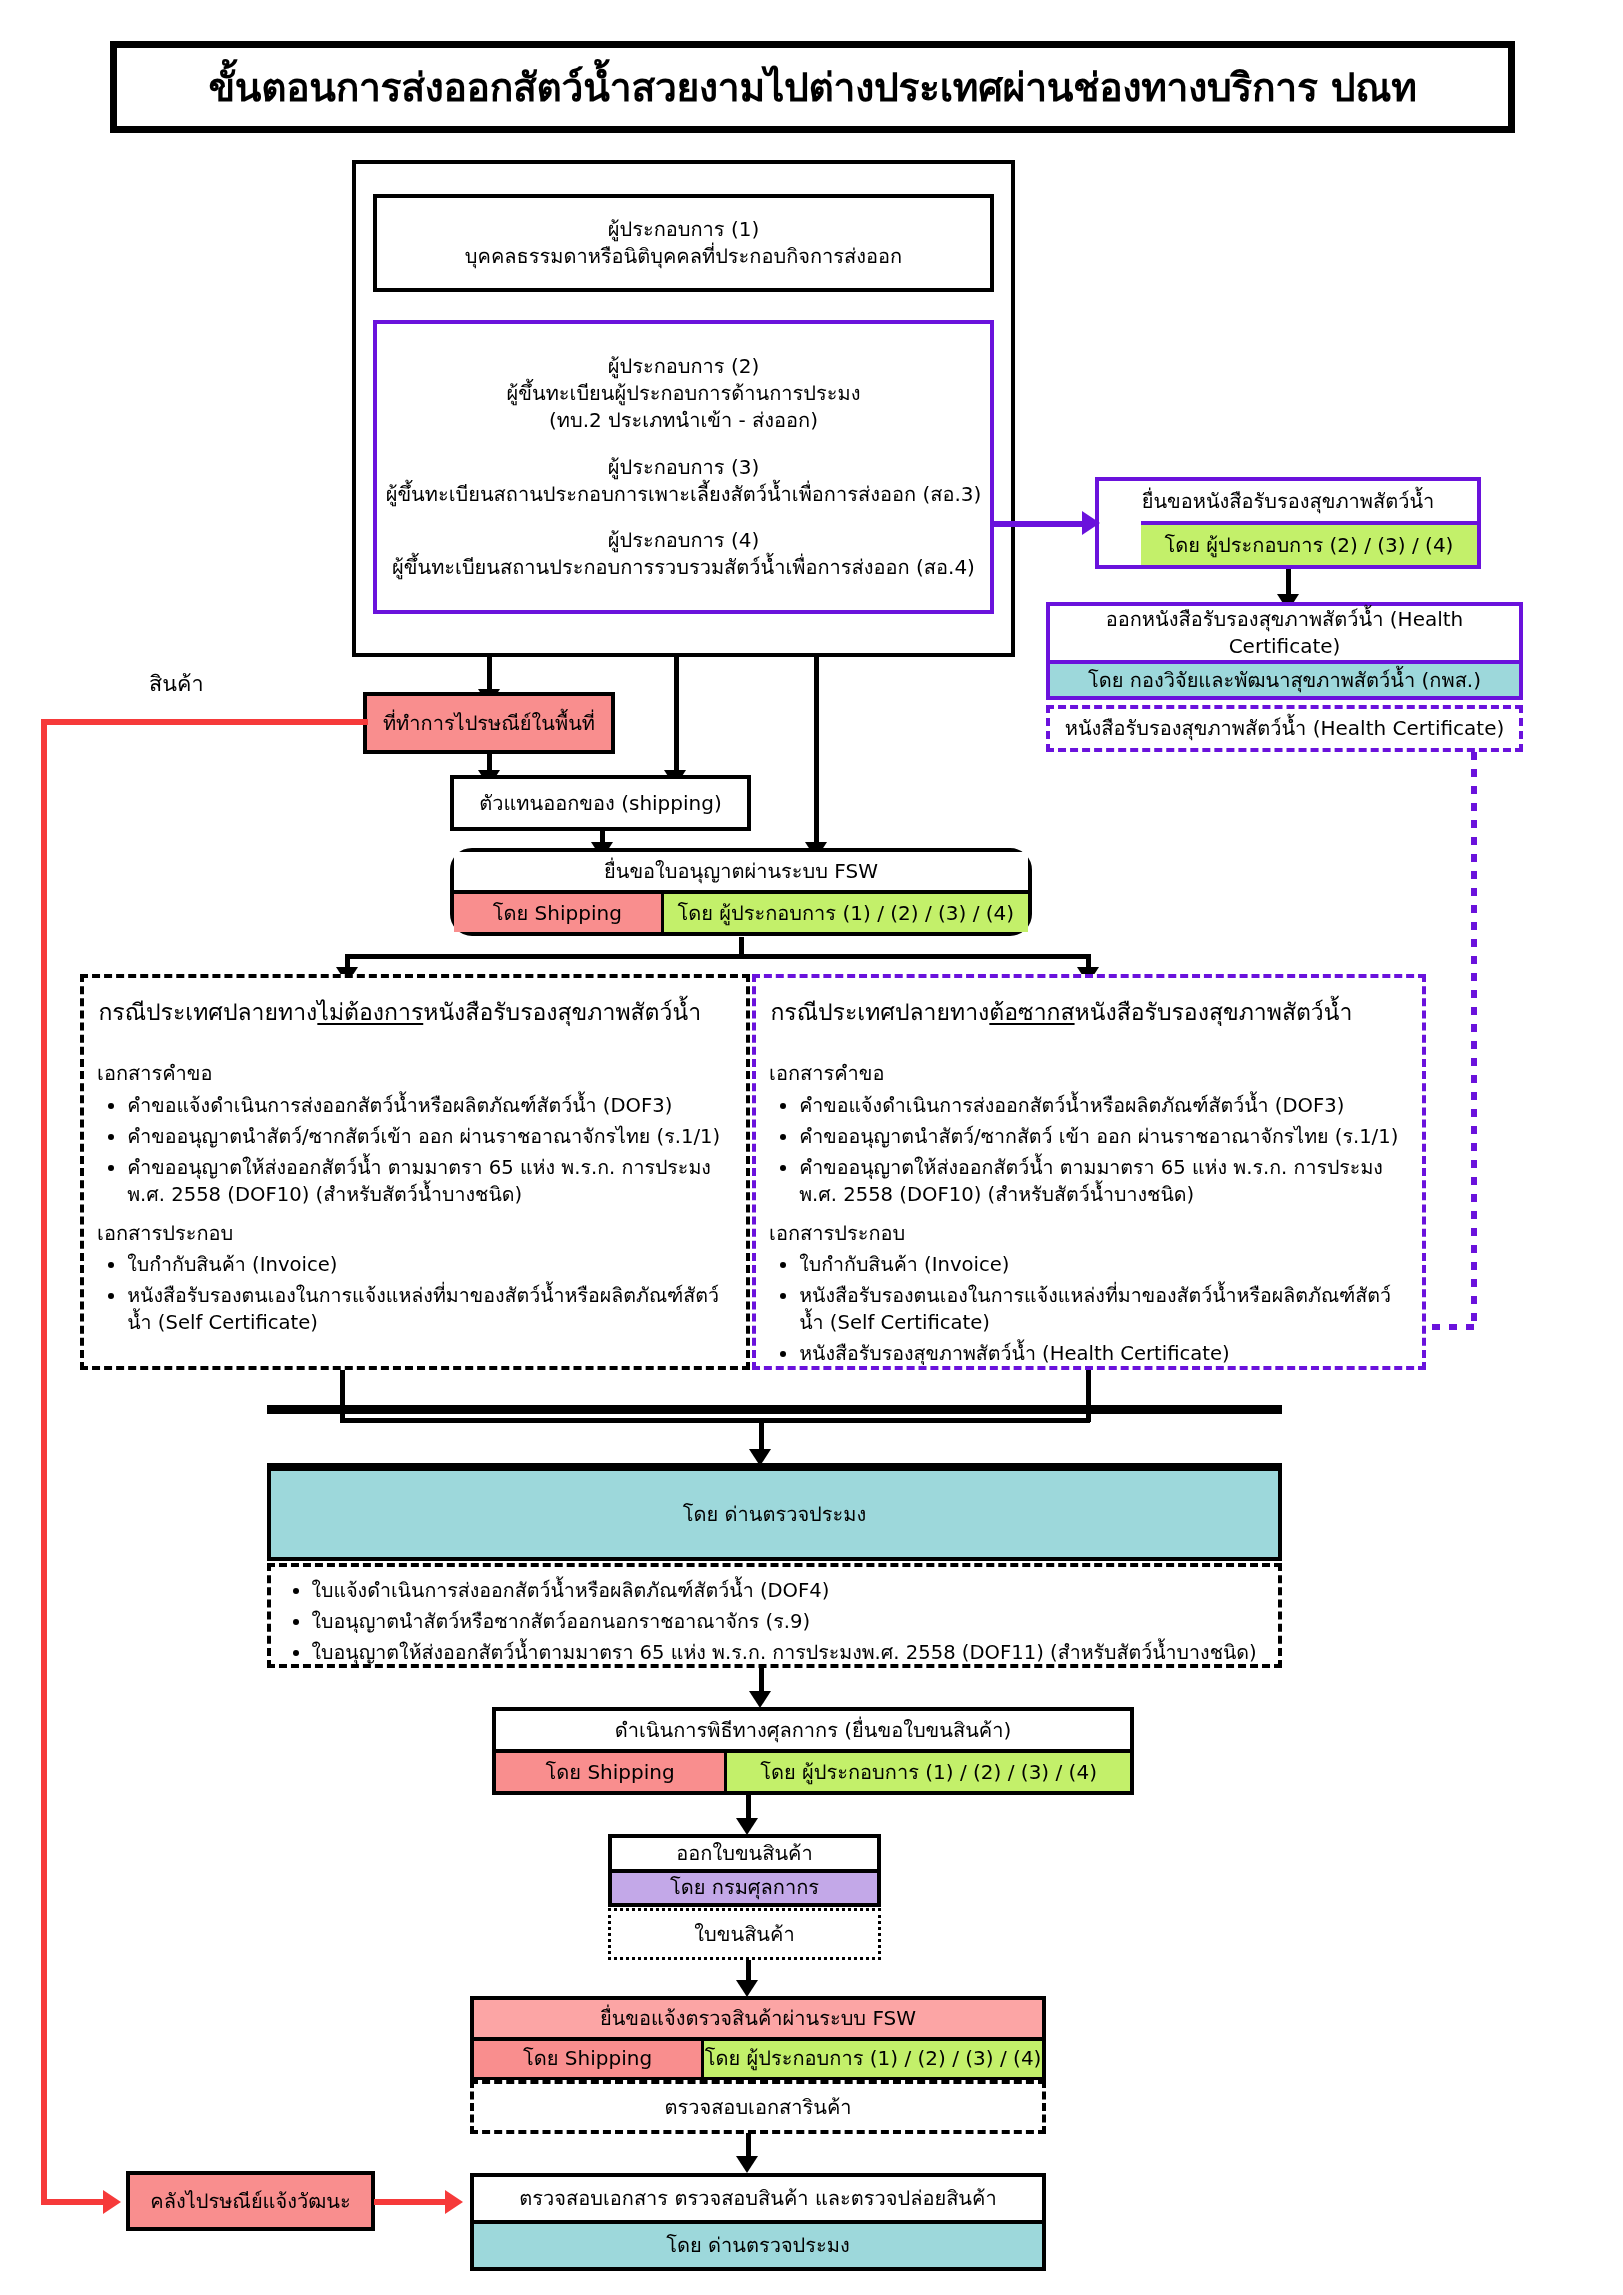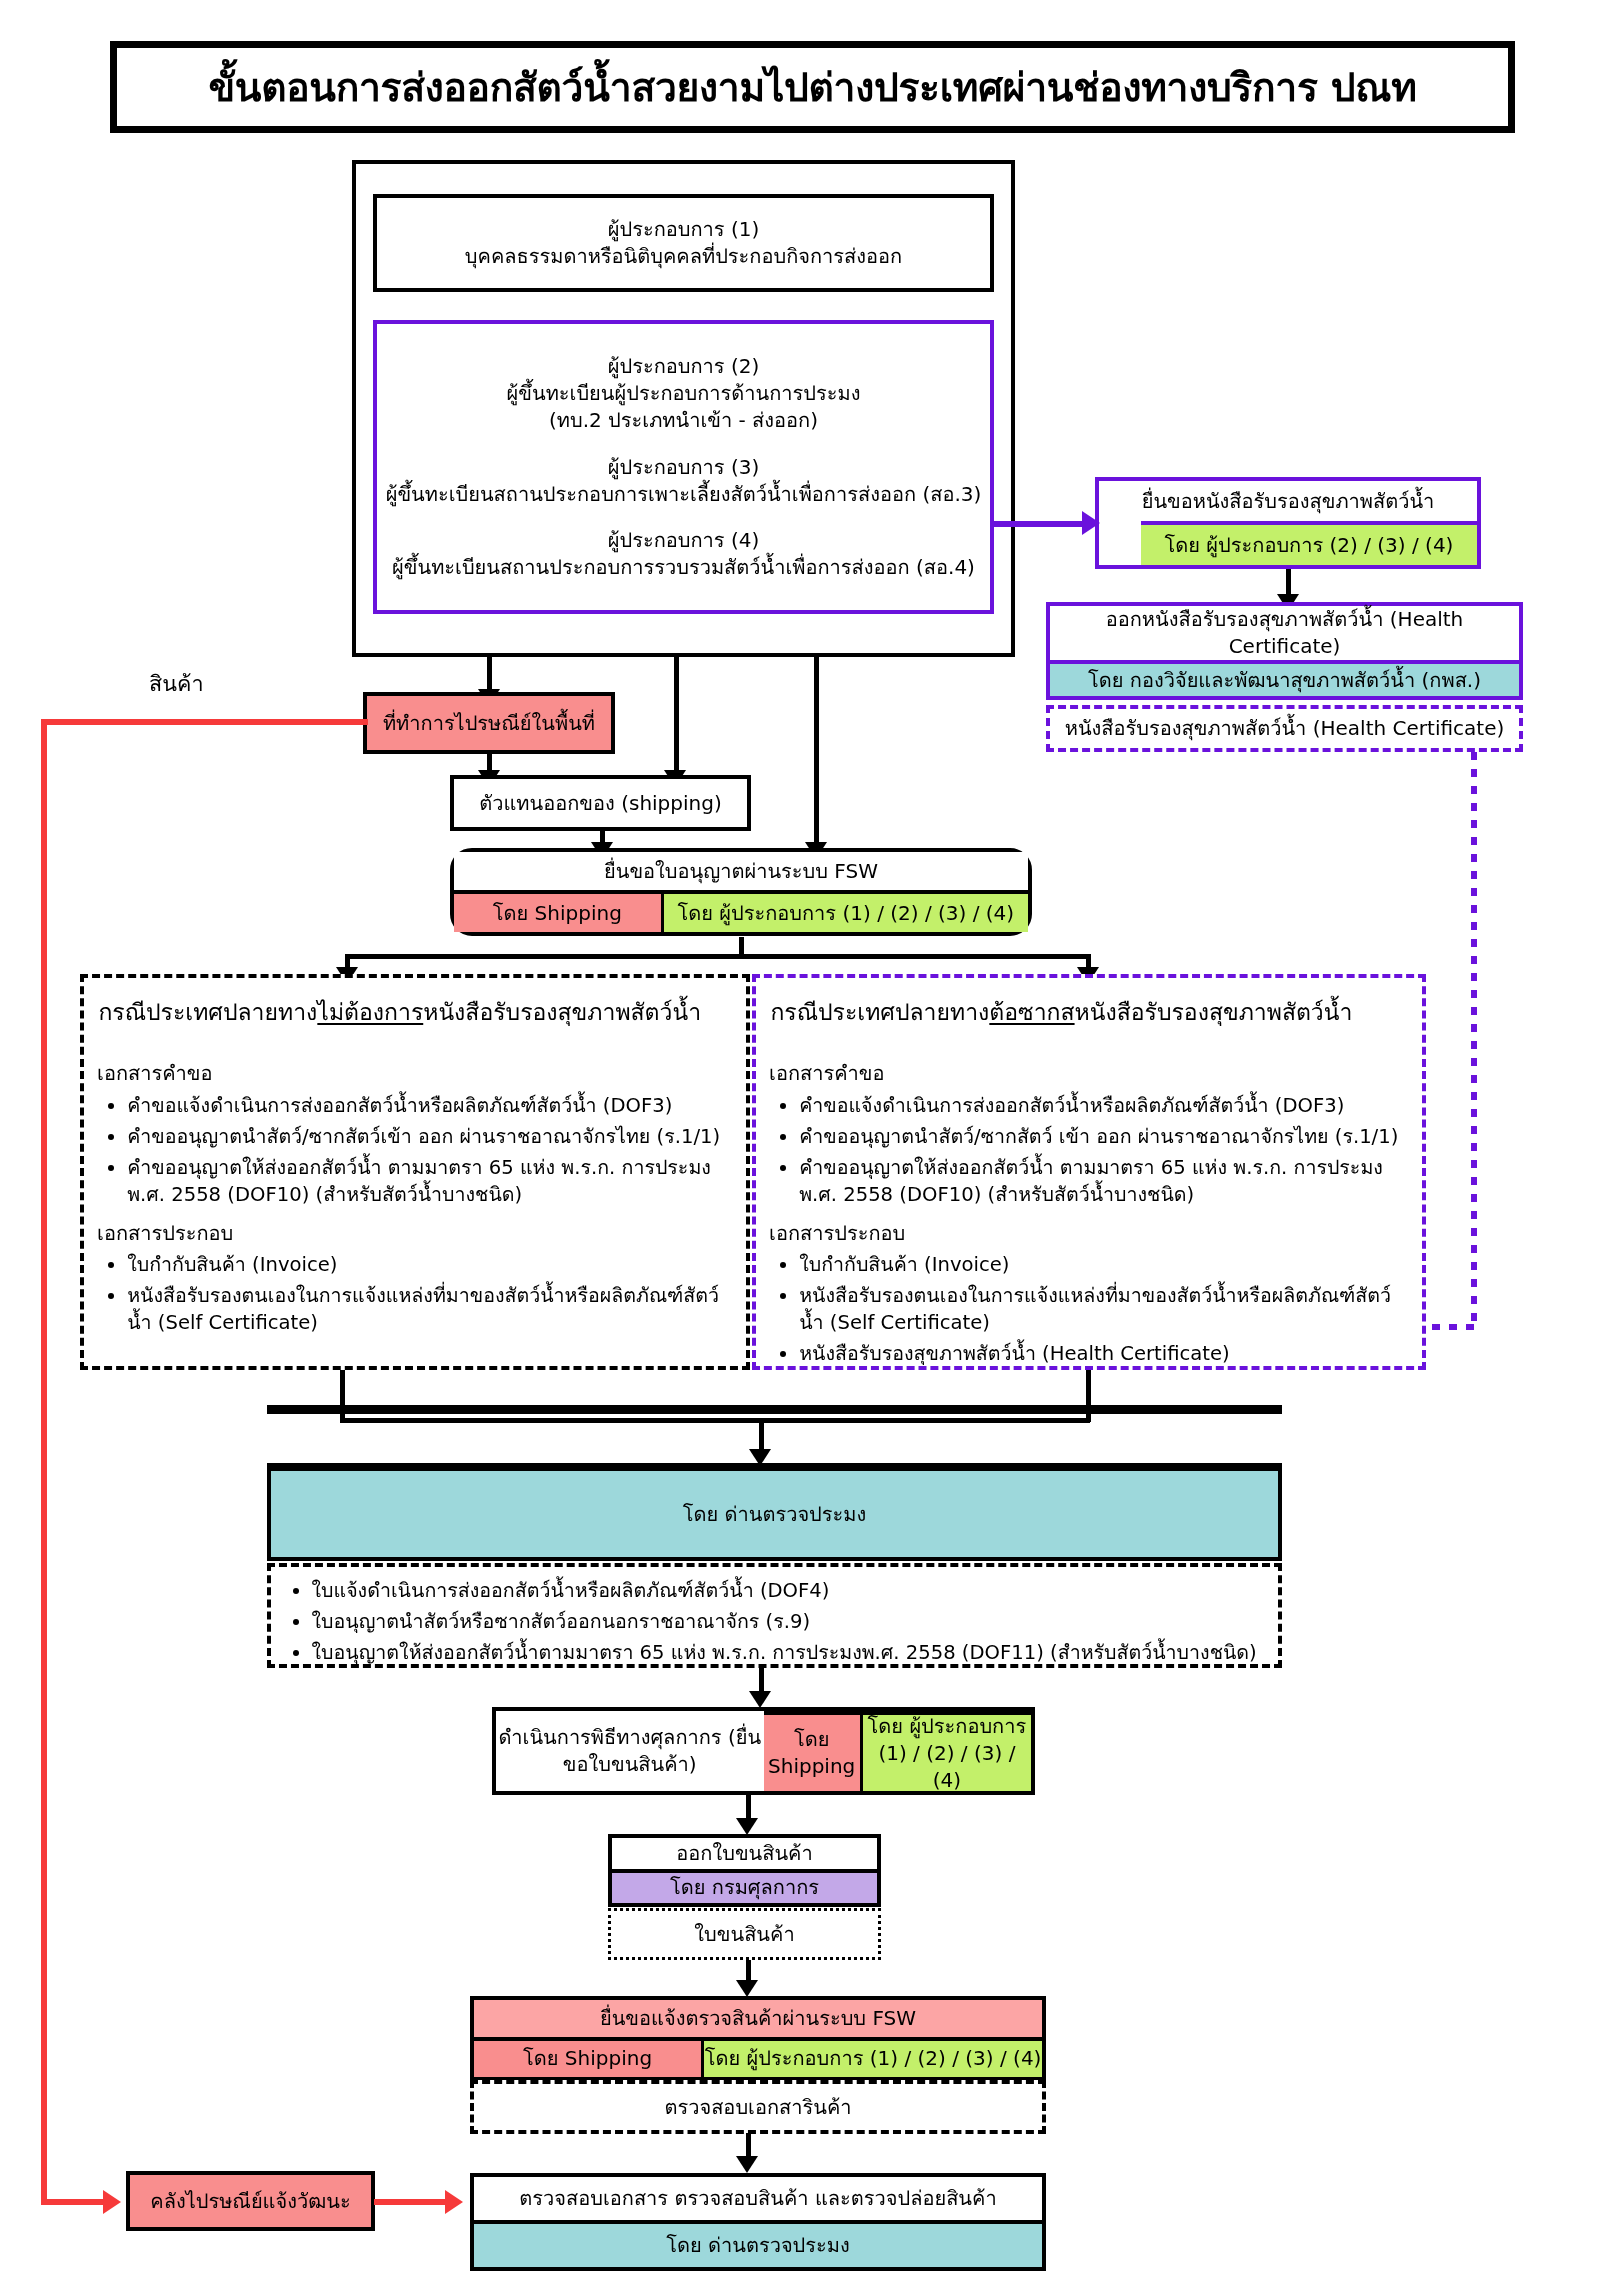--- a/index.html
+++ b/index.html
@@ -221,21 +221,21 @@
   <ul class="doclist" style="padding-left:34px;margin-top:5.2px;">
     <li>ใบแจ้งดำเนินการส่งออกสัตว์น้ำหรือผลิตภัณฑ์สัตว์น้ำ (DOF4)</li>
     <li>ใบอนุญาตนำสัตว์หรือซากสัตว์ออกนอกราชอาณาจักร (ร.9)</li>
     <li>ใบอนุญาตให้ส่งออกสัตว์น้ำตามมาตรา 65 แห่ง พ.ร.ก. การประมงพ.ศ. 2558 (DOF11) (สำหรับสัตว์น้ำบางชนิด)</li>
   </ul>
 </div>
 
 <div class="vline" style="left:759px;top:1668px;height:27.5px;"></div>
 <div class="arrowhead-down" style="left:749px;top:1691px;"></div>
 
-<div class="abs solid" style="left:492px;top:1707px;width:543px;height:88px;display:flex;flex-direction:row;justify-content:space-between;">
+<div class="abs solid" style="left:492px;top:1707px;width:642px;height:88px;display:flex;flex-direction:column;justify-content:space-between;">
   <div class="band lbl" style="flex:1;background:#fff;">ดำเนินการพิธีทางศุลกากร (ยื่นขอใบขนสินค้า)</div>
   <div style="flex:1;display:flex;border-top:4.6px solid #000;">
     <div class="band lbl pink" style="width:36%;border-right:3.3px solid #000;">โดย Shipping</div>
     <div class="band lbl green" style="flex:1;">โดย ผู้ประกอบการ (1) / (2) / (3) / (4)</div>
   </div>
 </div>
 
 <div class="vline" style="left:746px;top:1795px;height:27.5px;"></div>
 <div class="arrowhead-down" style="left:736px;top:1818px;"></div>
 

